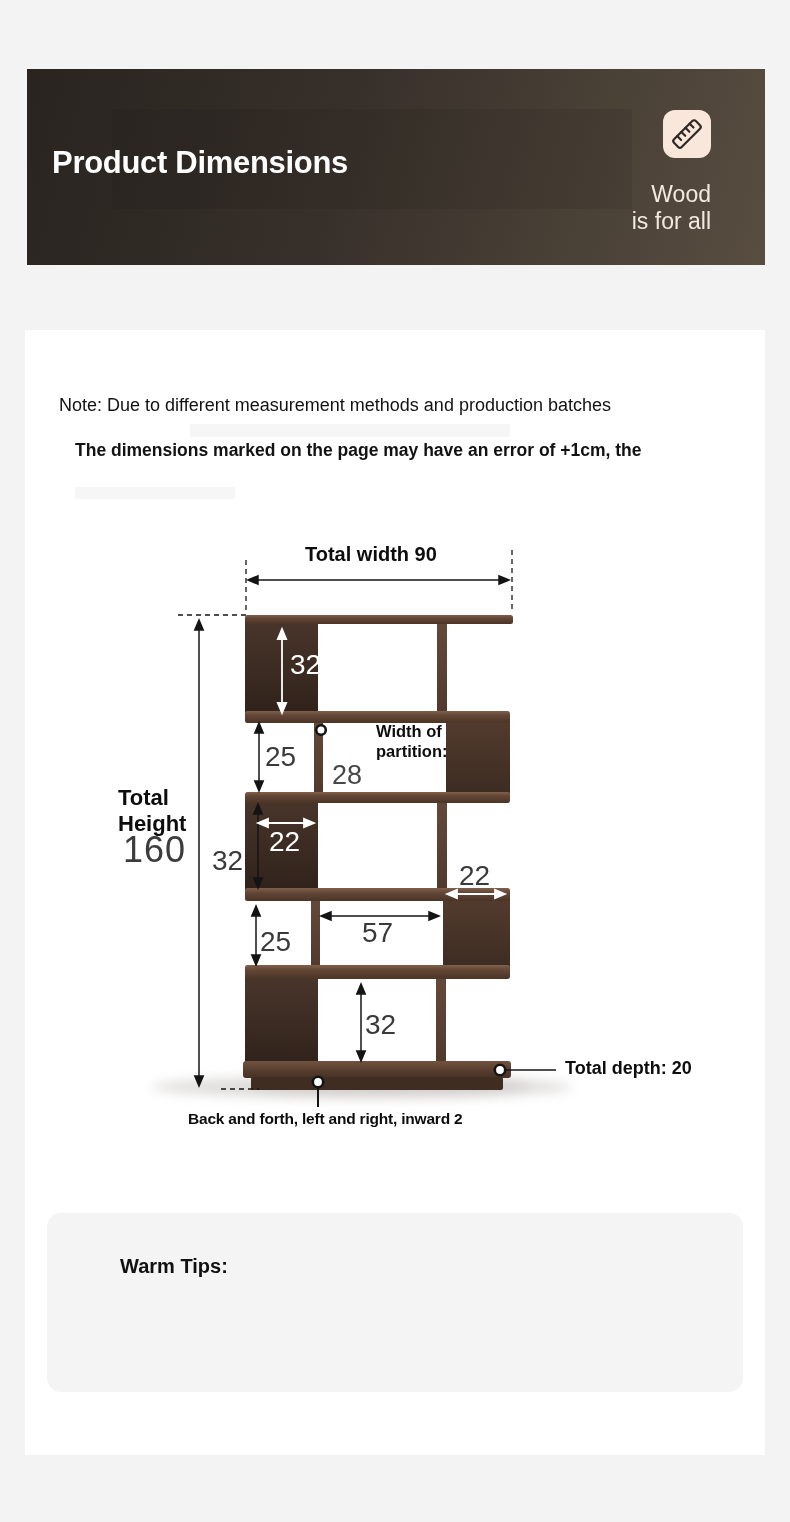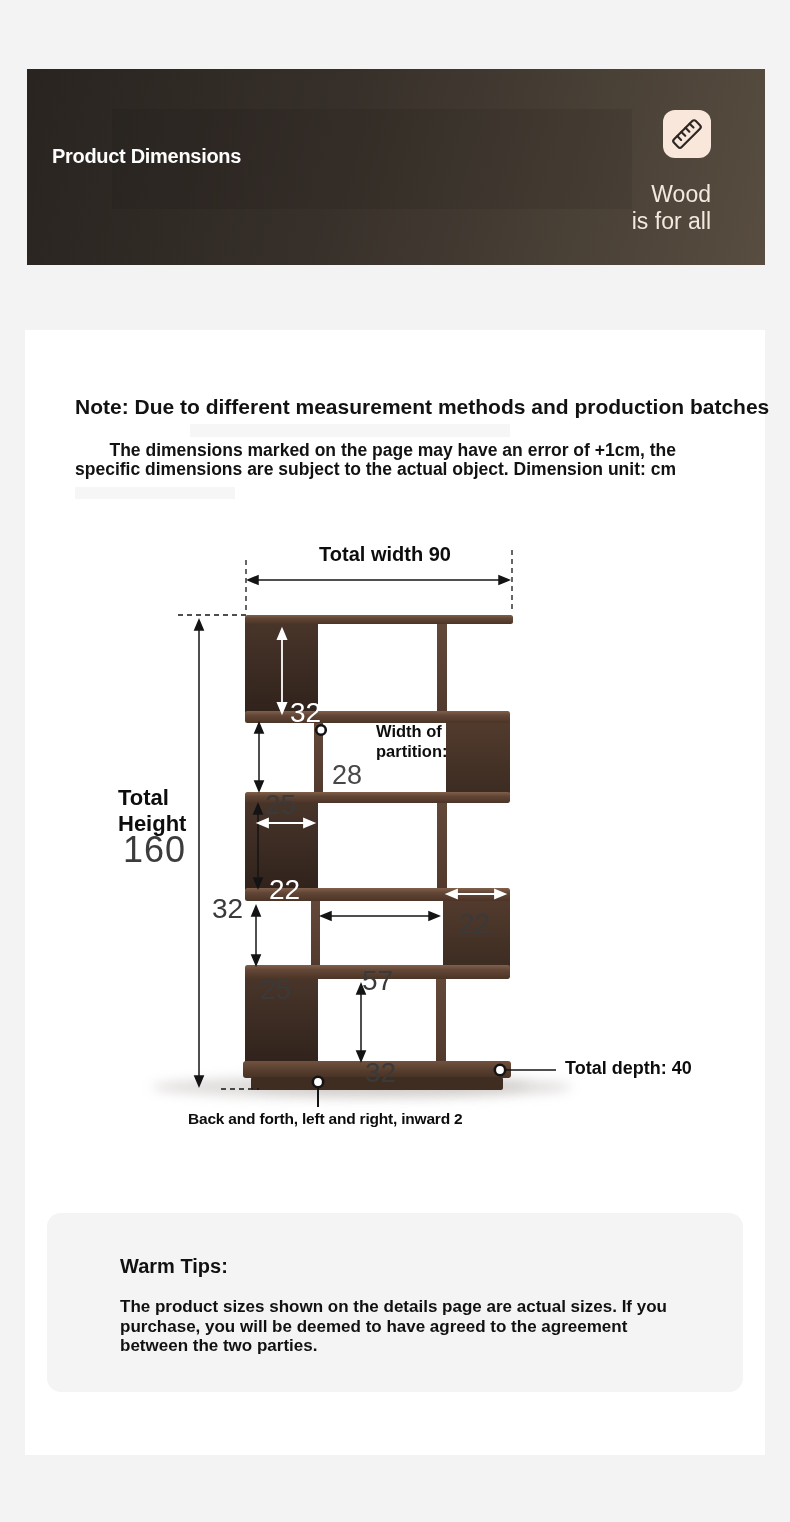--- a/index.html
+++ b/index.html
@@ -10,33 +10,33 @@
     -webkit-font-smoothing:antialiased;
   }
   .abs{position:absolute;}
   .pre{white-space:pre-line;}
   
   .banner{
     left:27px;top:69px;width:738px;height:196px;
     background:linear-gradient(105deg,#292420 0%,#37302a 42%,#584d40 100%);
   }
   .banner-ghost{left:85px;top:40px;width:520px;height:100px;background:rgba(0,0,0,.07);}
-  .banner-title{left:25px;top:76px;font-size:20px;font-weight:700;color:#fdfdfd;letter-spacing:-.3px;}
+  .banner-title{left:25px;top:76px;font-size:31px;font-weight:700;color:#fdfdfd;letter-spacing:-.3px;}
   .icon-box{left:636px;top:41px;width:48px;height:48px;border-radius:12px;background:#f9e7db;display:flex;align-items:center;justify-content:center;}
   .brand{right:54px;top:112px;text-align:right;font-size:23px;line-height:27px;color:#f2e9df;}
   
   .card{left:25px;top:330px;width:740px;height:1125px;background:#ffffff;}
   .ghost{background:rgba(0,0,0,.035);}
-  .note1{left:75px;top:395px;font-size:21px;font-weight:700;color:#121212;}
+  .note1{left:59px;top:395px;font-size:18px;font-weight:400;color:#121212;}
   .note2{left:75px;top:441px;font-size:17.5px;font-weight:700;color:#121212;line-height:19px;text-align:right;}
   
-  .dimnum{font-size:28px;color:#3a3a3a;line-height:1;margin-top:48px;}
+  .dimnum{font-size:28px;color:#3a3a3a;line-height:1;}
   .dimnum.white{color:#ffffff;}
   .lbl{font-weight:700;color:#0d0d0d;}
-  .tw{left:305px;top:543px;width:160px;text-align:center;font-size:20px;}
+  .tw{left:305px;top:543px;width:160px;text-align:left;font-size:20px;}
   .th{left:118px;top:785px;font-size:22px;line-height:26px;}
   .thv{left:123px;top:829px;font-size:36px;color:#3c3c3c;letter-spacing:1px;}
   .plbl{left:332px;top:722px;font-size:16.5px;line-height:19.5px;margin-left:44px;}
   .pval{left:332px;top:760px;font-size:27px;color:#474747;}
   .depth{left:565px;top:1058px;font-size:18px;}
   .inset{left:188px;top:1110px;font-size:15.5px;letter-spacing:-.2px;}
   .tips{left:47px;top:1213px;width:696px;height:179px;background:#f4f4f4;border-radius:14px;}
   .tips-title{left:73px;top:42px;font-size:20px;font-weight:700;color:#111;}
   .tips-body{left:73px;top:84px;width:562px;font-size:17px;font-weight:700;color:#111;line-height:19.5px;}
   svg{display:block;}
@@ -66,21 +66,20 @@
 </div>
 
 <div class="abs card"></div>
 
 <div class="abs ghost" style="left:190px;top:424px;width:320px;height:13px;"></div>
 <div class="abs ghost" style="left:75px;top:487px;width:160px;height:12px;"></div>
 
 <div class="abs note1">Note: Due to different measurement methods and production batches</div>
 <div class="abs note2">
   <div>The dimensions marked on the page may have an error of +1cm, the</div>
-  <div>specific dimensions are subject to the actual object. Dimension unit: cm</div>
 </div>
 
 <svg class="abs diag-svg" width="790" height="1522" viewBox="0 0 790 1522">
   <defs>
     <linearGradient id="boardG" x1="0" y1="0" x2="0" y2="1">
       <stop offset="0" stop-color="#81604b"></stop>
         <stop offset=".35" stop-color="#634737"></stop>
         <stop offset="1" stop-color="#4b3426"></stop>
     </linearGradient>
     <linearGradient id="panelLG" x1="0" y1="0" x2="0" y2="1">
@@ -205,19 +204,18 @@
 <div class="abs lbl plbl pre">Width of
 partition:</div>
 <div class="abs pval">28</div>
 <div class="abs dimnum white" style="left:269px;top:828px;">22</div>
 <div class="abs dimnum" style="left:212px;top:847px;">32</div>
 <div class="abs dimnum" style="left:459px;top:862px;">22</div>
 <div class="abs dimnum" style="left:362px;top:919px;">57</div>
 <div class="abs dimnum" style="left:260px;top:928px;">25</div>
 <div class="abs dimnum" style="left:365px;top:1011px;">32</div>
 
-<div class="abs lbl depth">Total depth: 40</div>
+<div class="abs lbl depth">Total depth: 20</div>
 <div class="abs lbl inset">Back and forth, left and right, inward 2</div>
 
 <div class="abs tips">
   <div class="abs tips-title">Warm Tips:</div>
-  <div class="abs tips-body">The product sizes shown on the details page are actual sizes. If you purchase, you will be deemed to have agreed to the agreement between the two parties.</div>
 </div>
 
 </body></html>

